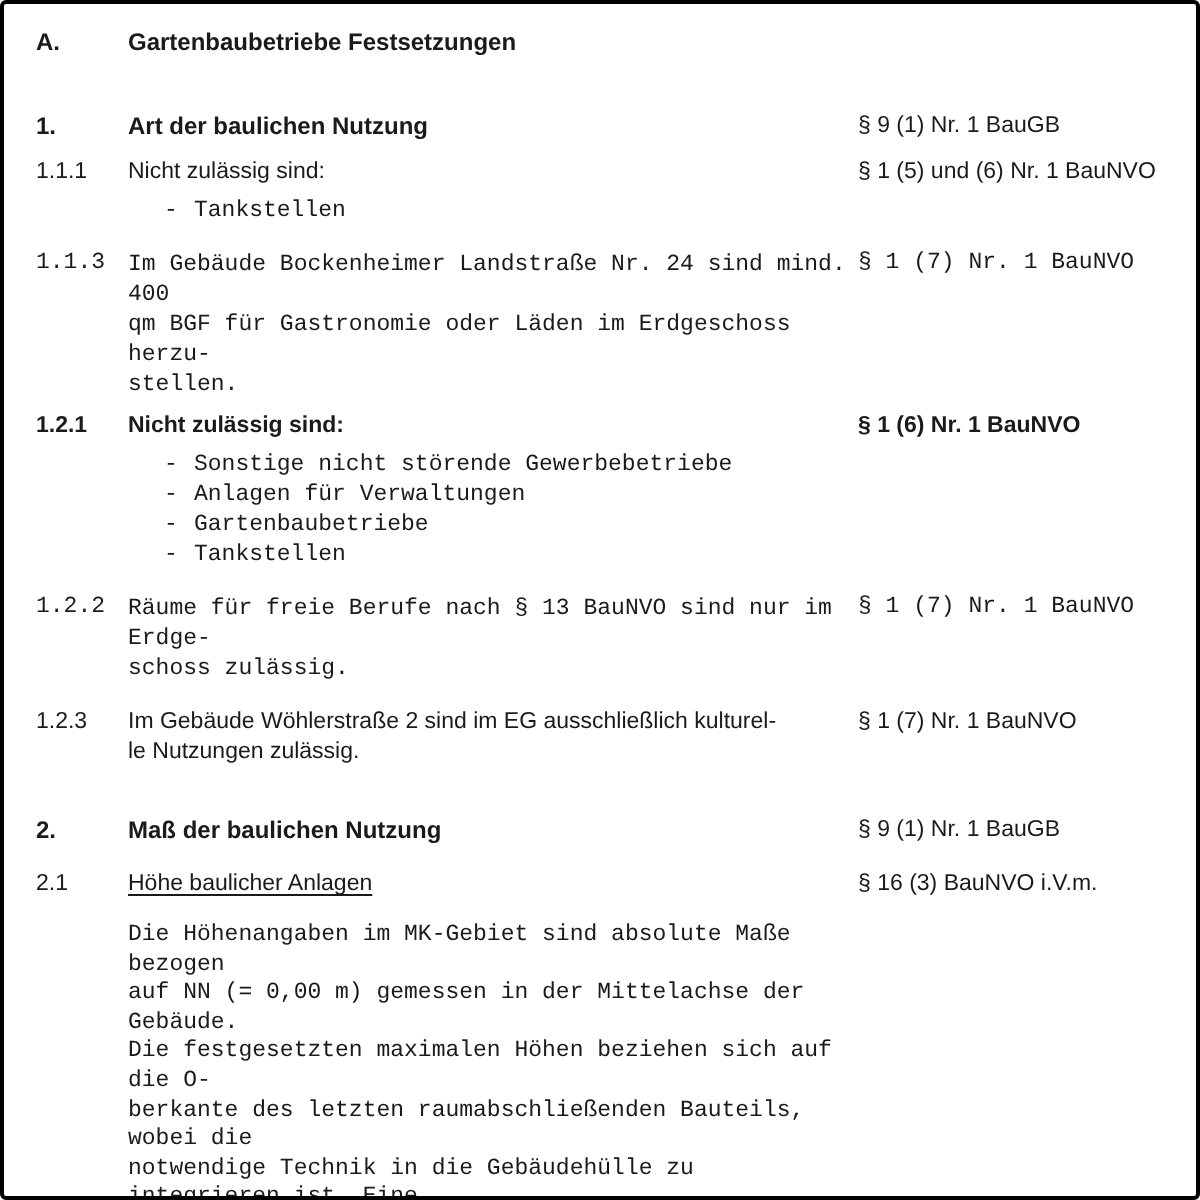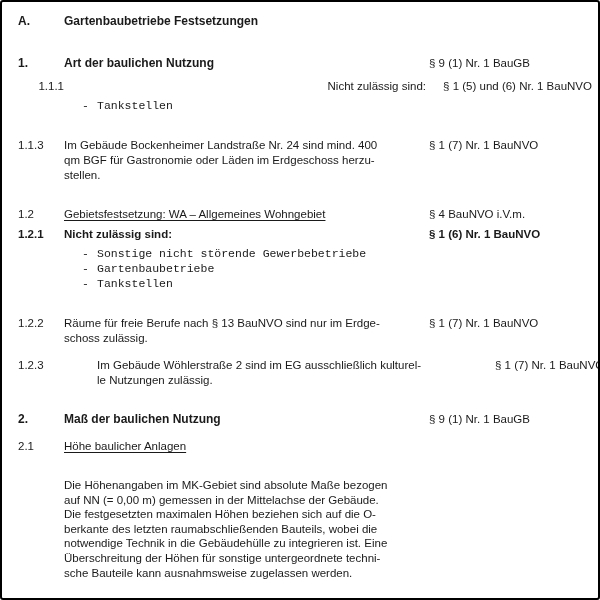--- a/index.html
+++ b/index.html
@@ -36,23 +36,23 @@
   .bold { font-weight: bold; font-size: 12px; }
   .u { text-decoration: underline; text-underline-offset: 2px; }
   .multiline { white-space: pre-line; line-height: 15px; }
   .para { white-space: pre-line; line-height: 14.6px; }
   .bullet-line { line-height: 15px; font-family: Liberation Mono, monospace; }
   .dash { display: inline-block; width: 15px; padding-left: 18px; }
   
   .m28 { margin-top: 28px; }
   .m24 { margin-top: 24px; }
   .m13 { margin-top: 13px; }
-  .m12 { margin-top: 12px; gap: 33px; }
-  .m10 { margin-top: 25px; }
-  .m9  { margin-top: 9px; text-align: right;  }
+  .m12 { margin-top: 12px; }
+  .m10 { margin-top: 12px; font-family: Liberation Mono, monospace; }
+  .m9  { margin-top: 9px;  }
   .m6  { margin-top: 6px; font-weight: bold;  }
   .m5  { margin-top: 5px;  }
 </style>
 </head>
 <body>
 
 <div class="page">
 
   <div class="row">
     <span class="num bold">A.</span>
@@ -80,35 +80,35 @@
   </div>
 
   <div class="row m10">
     <span class="num">1.1.3</span>
     <span class="main multiline">Im Gebäude Bockenheimer Landstraße Nr. 24 sind mind. 400
 qm BGF für Gastronomie oder Läden im Erdgeschoss herzu-
 stellen.</span>
     <span class="ref">§ 1 (7) Nr. 1 BauNVO</span>
   </div>
 
-  <div class="row m24">
-    <span class="num">1.2</span>
-    <span class="main u">Gebietsfestsetzung: WA – Allgemeines Wohngebiet</span>
-    <span class="ref">§ 4 BauNVO i.V.m.</span>
-  </div>
 
   <div class="row m6">
     <span class="num">1.2.1</span>
     <span class="main">Nicht zulässig sind:</span>
     <span class="ref">§ 1 (6) Nr. 1 BauNVO</span>
   </div>
 
   <div class="row m5">
     <span class="num"></span>
     <span class="main bullet-line"><span class="dash">-</span><span>Sonstige nicht störende Gewerbebetriebe</span></span>
+    <span class="ref"></span>
+  </div>
+  <div class="row">
+    <span class="num"></span>
+    <span class="main bullet-line"><span class="dash">-</span><span>Anlagen für Verwaltungen</span></span>
     <span class="ref"></span>
   </div>
   <div class="row">
     <span class="num"></span>
     <span class="main bullet-line"><span class="dash">-</span><span>Gartenbaubetriebe</span></span>
     <span class="ref"></span>
   </div>
   <div class="row">
     <span class="num"></span>
     <span class="main bullet-line"><span class="dash">-</span><span>Tankstellen</span></span>
@@ -131,20 +131,21 @@
 
   <div class="row m24">
     <span class="num bold">2.</span>
     <span class="main bold">Maß der baulichen Nutzung</span>
     <span class="ref">§ 9 (1) Nr. 1 BauGB</span>
   </div>
 
   <div class="row m13">
     <span class="num">2.1</span>
     <span class="main u">Höhe baulicher Anlagen</span>
+    <span class="ref">§ 16 (3) BauNVO i.V.m.</span>
   </div>
 
   <div class="row m10">
     <span class="num"></span>
     <span class="main para">Die Höhenangaben im MK-Gebiet sind absolute Maße bezogen
 auf NN (= 0,00 m) gemessen in der Mittelachse der Gebäude.
 Die festgesetzten maximalen Höhen beziehen sich auf die O-
 berkante des letzten raumabschließenden Bauteils, wobei die
 notwendige Technik in die Gebäudehülle zu integrieren ist. Eine
 Überschreitung der Höhen für sonstige untergeordnete techni-

